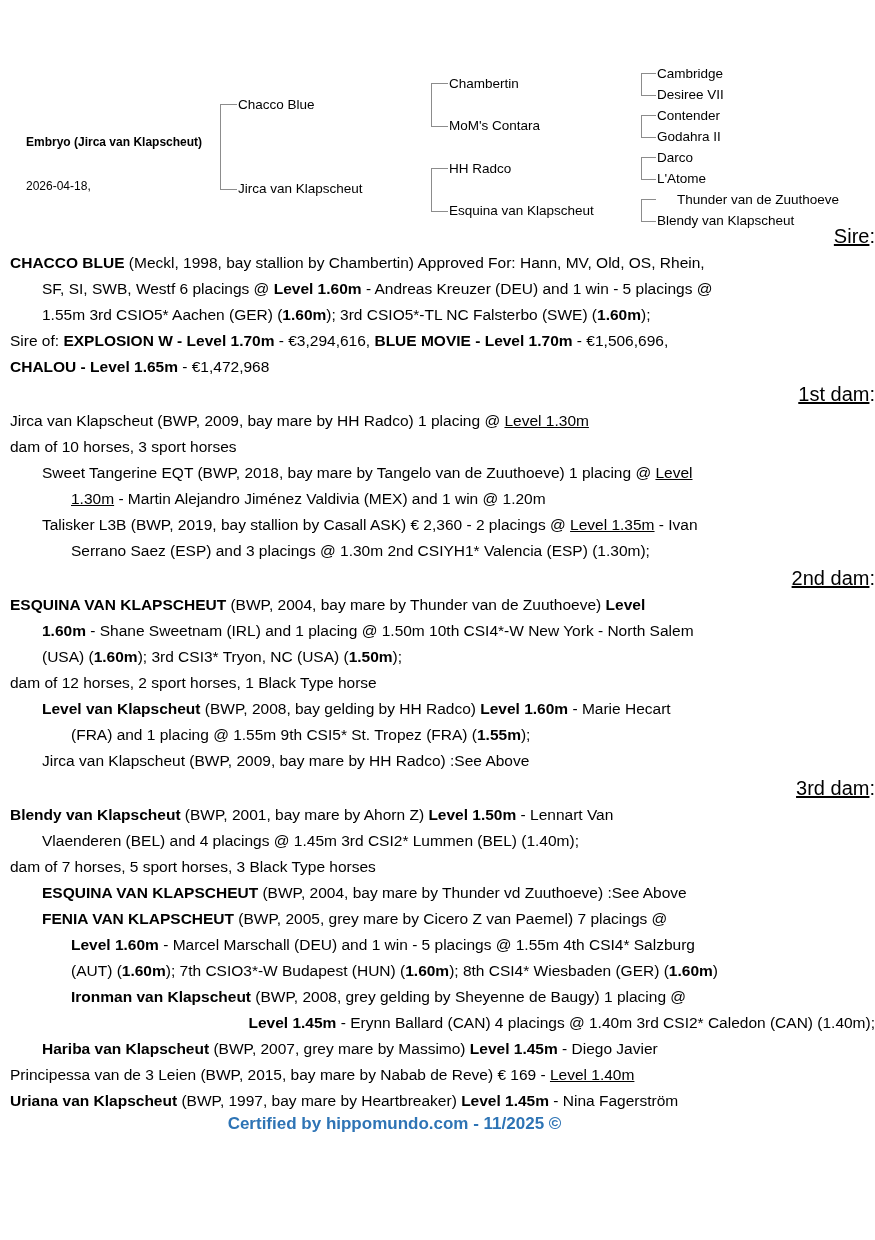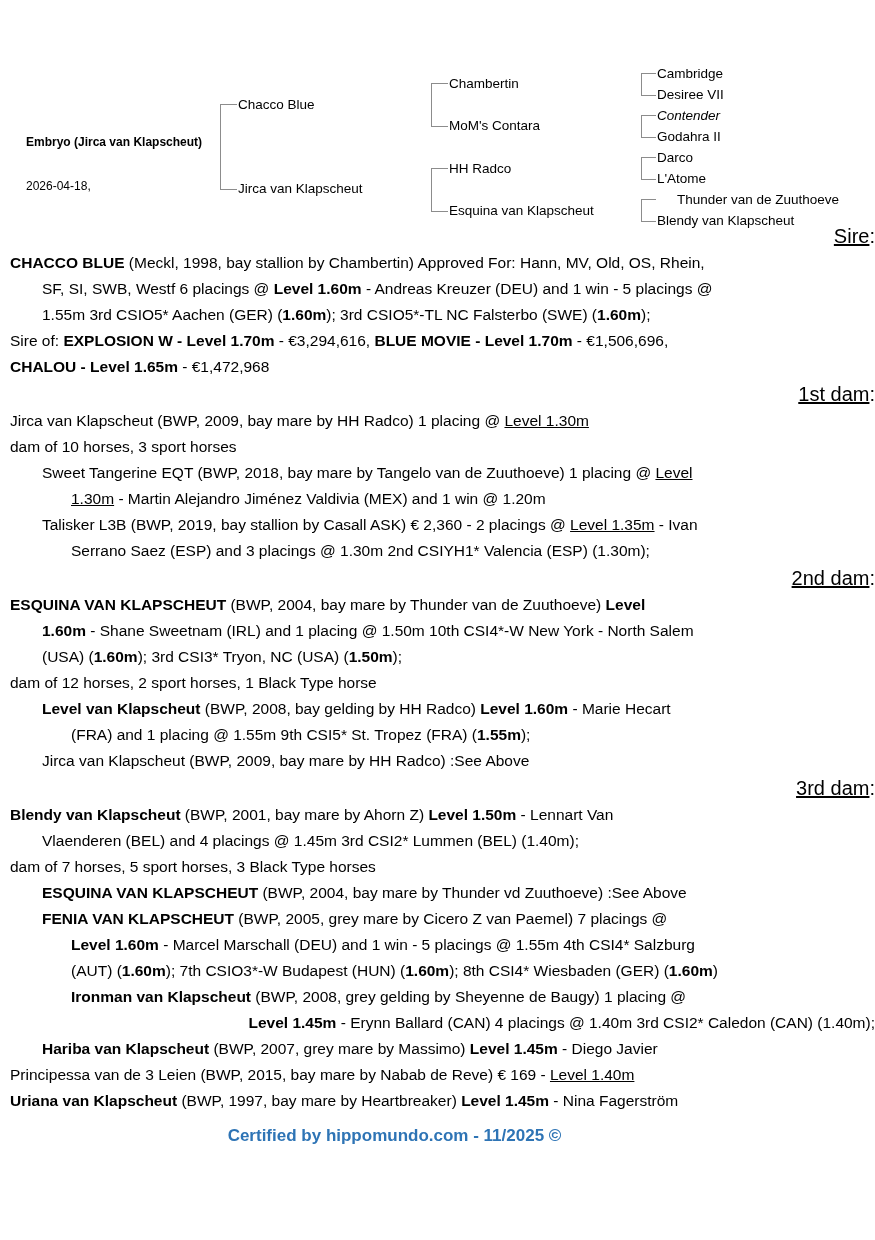--- a/index.html
+++ b/index.html
@@ -21,40 +21,40 @@
   
   .content{padding:0 0 0 10px;}
   .sec-h{font-size:20px;line-height:28px;white-space:nowrap;text-align:right;}
   .line{font-size:15.5px;line-height:26px;white-space:nowrap;}
   .ind0{padding-left:0;}
   .ind1{padding-left:32px;}
   .ind2{padding-left:61px;}
   .ind3{padding-left:90px;text-align:right;}
   .b{font-weight:bold;}
   .u{text-decoration:underline;}
-  .footer{width:789px;text-align:center;font-size:17px;font-weight:bold;margin-top:12px;white-space:nowrap;}
+  .footer{width:789px;text-align:center;font-size:17px;font-weight:bold;margin-top:0;white-space:nowrap;}
 </style>
 </head>
 <body>
 
 <div class="page">
 
   <div class="tree">
     <div class="h-title">Embryo (Jirca van Klapscheut)</div>
     <div class="h-date">2026-04-18,</div>
 
   <div class="tree-name" style="left: 238px; top: 97px;">Chacco Blue</div>
       <div class="tree-name" style="left: 238px; top: 181px;">Jirca van Klapscheut</div>
       <div class="tree-name" style="left: 449px; top: 76px;">Chambertin</div>
       <div class="tree-name" style="left: 449px; top: 118px;">MoM's Contara</div>
       <div class="tree-name" style="left: 449px; top: 161px;">HH Radco</div>
       <div class="tree-name" style="left: 449px; top: 203px;">Esquina van Klapscheut</div>
       <div class="tree-name" style="left: 657px; top: 66px;">Cambridge</div>
       <div class="tree-name" style="left: 657px; top: 87px;">Desiree VII</div>
-      <div class="tree-name" style="left: 657px; top: 108px; font-style: italic;">Contender</div>
+      <div class="tree-name" style="left: 657px; top: 108px;">Contender</div>
       <div class="tree-name" style="left: 657px; top: 129px;">Godahra II</div>
       <div class="tree-name" style="left: 657px; top: 150px;">Darco</div>
       <div class="tree-name" style="left: 657px; top: 171px;">L'Atome</div>
       <div class="tree-name" style="left: 657px; top: 192px; margin-left: 20px;">Thunder van de Zuuthoeve</div>
       <div class="tree-name" style="left: 657px; top: 213px;">Blendy van Klapscheut</div>
       <div class="bracket" style="left: 220px; top: 104px; width: 16px; height: 84px; border-color: rgb(140, 140, 140);"></div>
       <div class="bracket" style="left: 431px; top: 83px; width: 16px; height: 42px; border-color: rgb(140, 140, 140);"></div>
       <div class="bracket" style="left: 431px; top: 168px; width: 16px; height: 42px; border-color: rgb(140, 140, 140);"></div>
       <div class="bracket" style="left: 641px; top: 73px; width: 14px; height: 21px; border-color: rgb(140, 140, 140);"></div>
       <div class="bracket" style="left: 641px; top: 115px; width: 14px; height: 21px; border-color: rgb(140, 140, 140);"></div>

